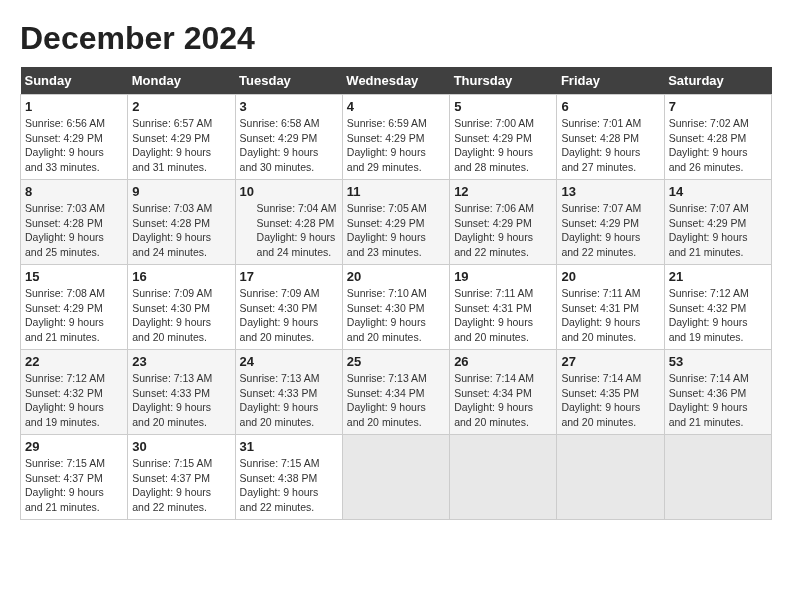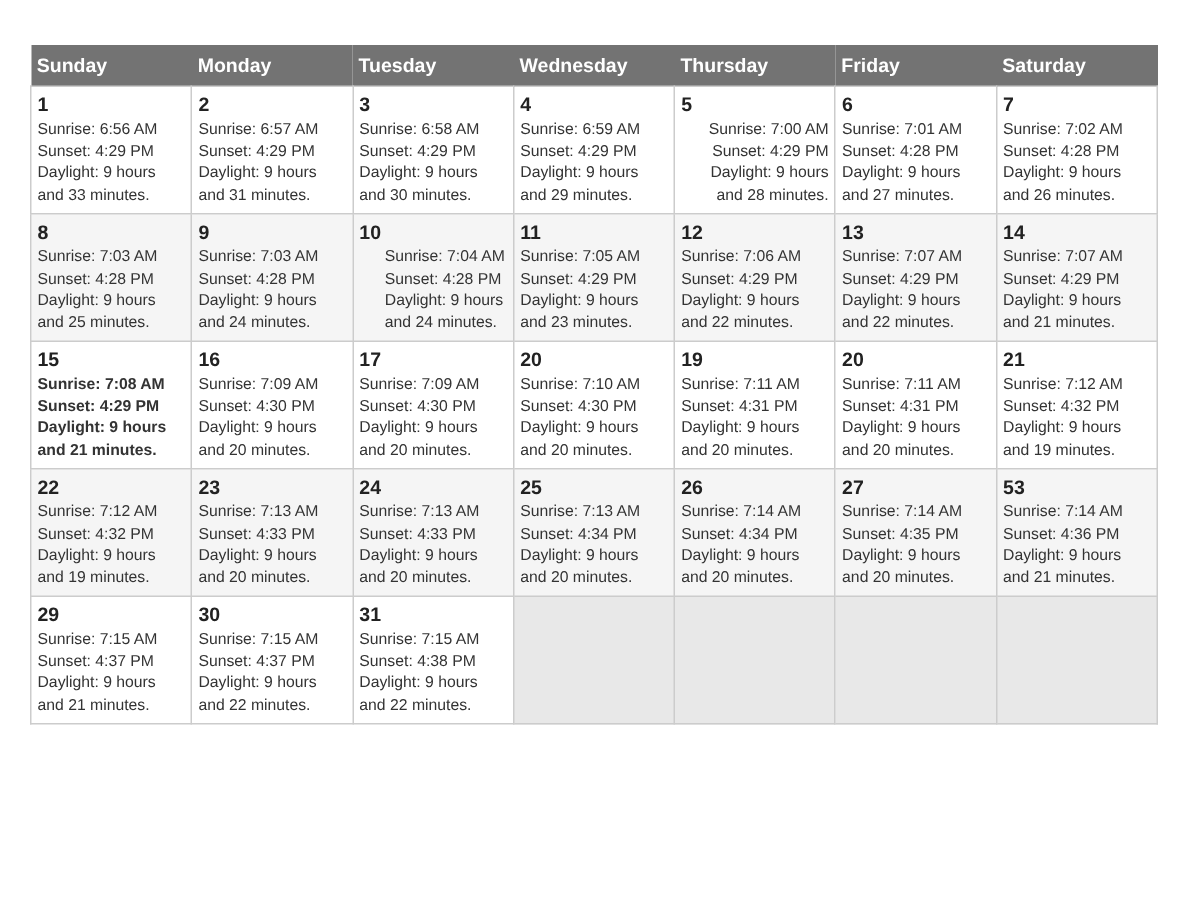--- a/index.html
+++ b/index.html
@@ -41,21 +41,21 @@
     .location-title {
       font-size: 16px;
       color: #444;
     }
     .calendar-table {
       width: 100%;
       border-collapse: collapse;
       font-size: 11px;
     }
     .calendar-table th {
-      background-color: #737373;
+      background-color: #404040;
       color: #fff;
       padding: 6px 4px;
       text-align: left;
       font-size: 13px;
       font-weight: bold;
     }
     .calendar-table td {
       border: 1px solid #ccc;
       vertical-align: top;
       padding: 4px;
@@ -80,20 +80,21 @@
       color: #333;
       font-size: 10.5px;
       line-height: 1.4;
     }
   </style>
 </head>
 <body>
 
 <div class="header">
   <div class="title-block">
+    <div class="month-title">December 2024</div>
   </div>
 </div>
 
 <table class="calendar-table">
   <thead>
     <tr id="days-header">
     <th>Sunday</th>
         <th>Monday</th>
         <th>Tuesday</th>
         <th>Wednesday</th>
@@ -127,21 +128,21 @@
         </td>
         <td>
           <span class="day-number">4</span>
           <div class="day-info" style="white-space: pre-line;">Sunrise: 6:59 AM
 Sunset: 4:29 PM
 Daylight: 9 hours
 and 29 minutes.</div>
         </td>
         <td>
           <span class="day-number">5</span>
-          <div class="day-info" style="white-space: pre-line; text-align: right;">Sunrise: 7:00 AM
+          <div class="day-info" style="white-space: pre-line;">Sunrise: 7:00 AM
 Sunset: 4:29 PM
 Daylight: 9 hours
 and 28 minutes.</div>
         </td>
         <td>
           <span class="day-number">6</span>
           <div class="day-info" style="white-space: pre-line;">Sunrise: 7:01 AM
 Sunset: 4:28 PM
 Daylight: 9 hours
 and 27 minutes.</div>
@@ -201,21 +202,21 @@
           <span class="day-number">14</span>
           <div class="day-info" style="white-space: pre-line;">Sunrise: 7:07 AM
 Sunset: 4:29 PM
 Daylight: 9 hours
 and 21 minutes.</div>
         </td>
       </tr>
       <tr>
         <td>
           <span class="day-number">15</span>
-          <div class="day-info" style="white-space: pre-line; font-weight: bold;">Sunrise: 7:08 AM
+          <div class="day-info" style="white-space: pre-line;">Sunrise: 7:08 AM
 Sunset: 4:29 PM
 Daylight: 9 hours
 and 21 minutes.</div>
         </td>
         <td>
           <span class="day-number">16</span>
           <div class="day-info" style="white-space: pre-line;">Sunrise: 7:09 AM
 Sunset: 4:30 PM
 Daylight: 9 hours
 and 20 minutes.</div>

